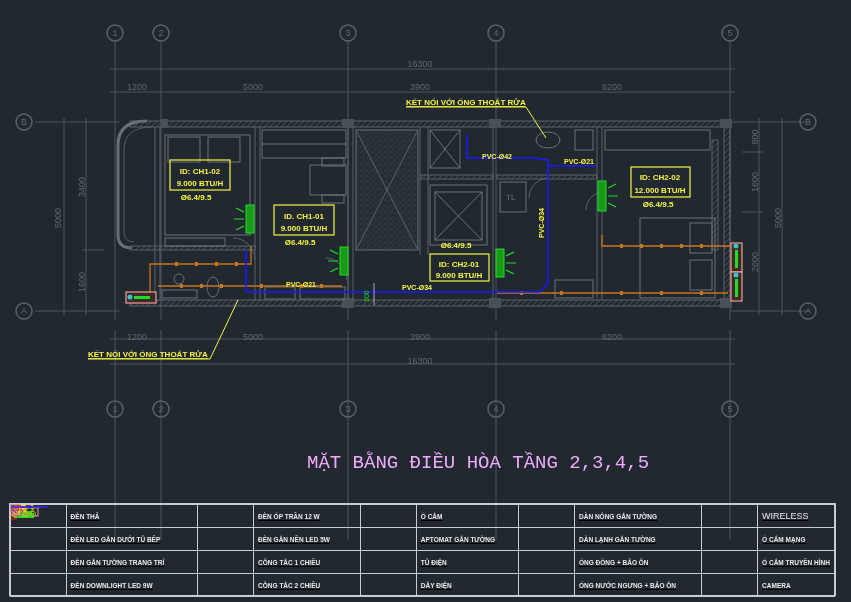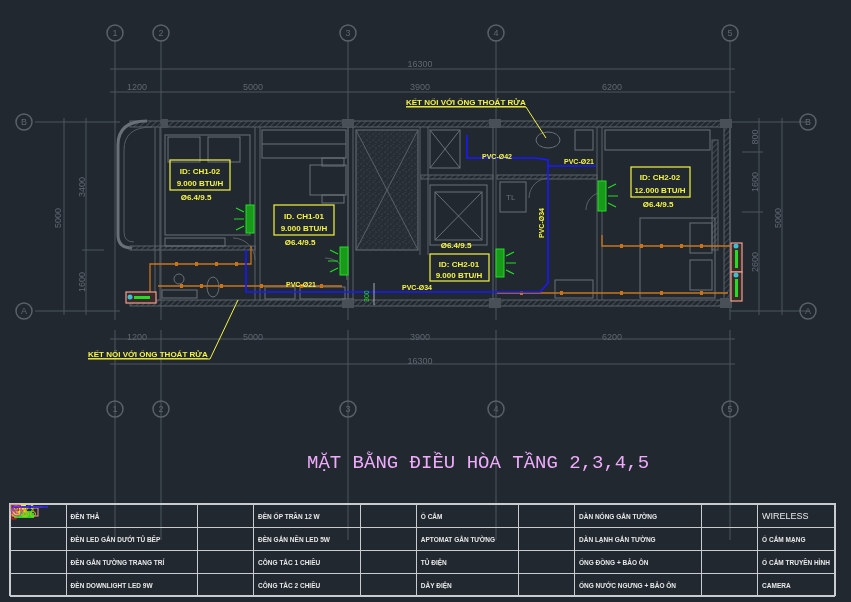--- a/index.html
+++ b/index.html
@@ -3,21 +3,21 @@
 <meta charset="utf-8">
 <style>
   html, body { margin:0; padding:0; background:#212830; }
   body { width:851px; height:602px; position:relative; overflow:hidden; font-family:"Liberation Sans", sans-serif; }
   svg { position:absolute; left:0; top:0; }
   .dim { fill:#5f6770; font-size:9px; font-family:"Liberation Sans", sans-serif; }
   .axis-lbl { fill:#5f6770; font-size:9px; font-family:"Liberation Sans", sans-serif; }
   .ytxt { fill:#f5f542; font-weight:bold; font-family:"Liberation Sans", sans-serif; }
   .title { position:absolute; left:299px; top:452px; color:#f0abfc; font-size:19px; font-family:Liberation Mono, monospace; letter-spacing:0px; white-space:nowrap;margin-left:8px; }
   .legend { position:absolute; left:9px; top:503px; width:825px; height:91px; border:1px solid #c8ccd0; }
-  .legend table { border-collapse:collapse; width:100%; height:100%; }
+  .legend table { border-collapse:collapse; width:100%; height:100%;text-decoration:underline; }
   .legend td { border:1px solid #c8ccd0; height:22px; padding:0 4px; color:#e8e8e8; font-size:6.5px; font-weight:bold; font-family:"Liberation Sans", sans-serif; white-space:nowrap; }
   .legend td.sym { text-align:center; }
   .legend td.lbl-big { font-size:9px; font-weight:normal; }
 </style>
 </head>
 <body>
 
 <svg width="851" height="602" viewBox="0 0 851 602">
   <defs>
     <pattern id="hatch" width="4" height="4" patternUnits="userSpaceOnUse" patternTransform="rotate(45)">

